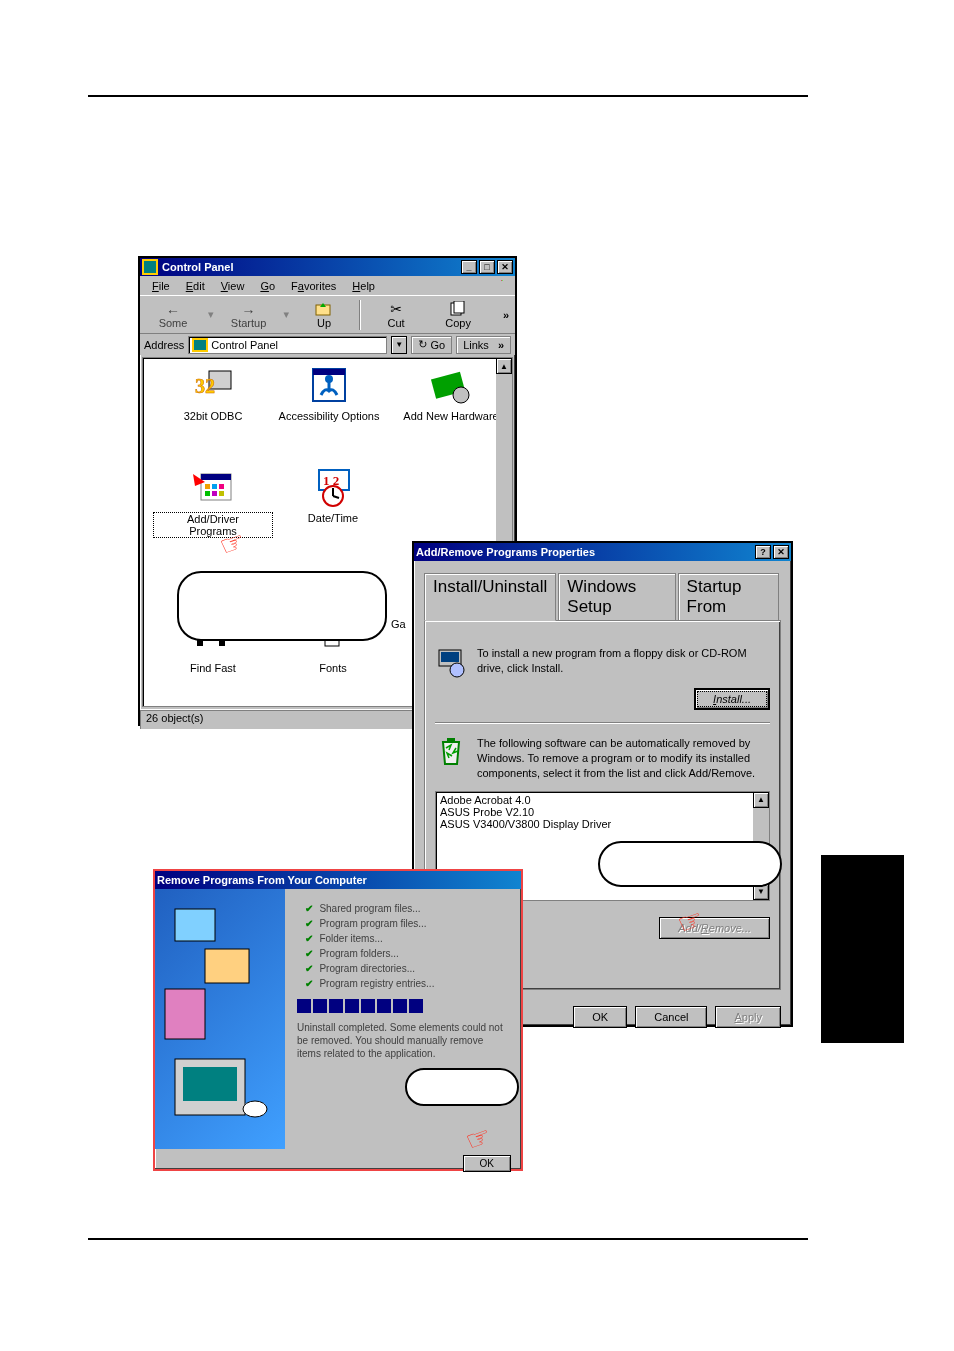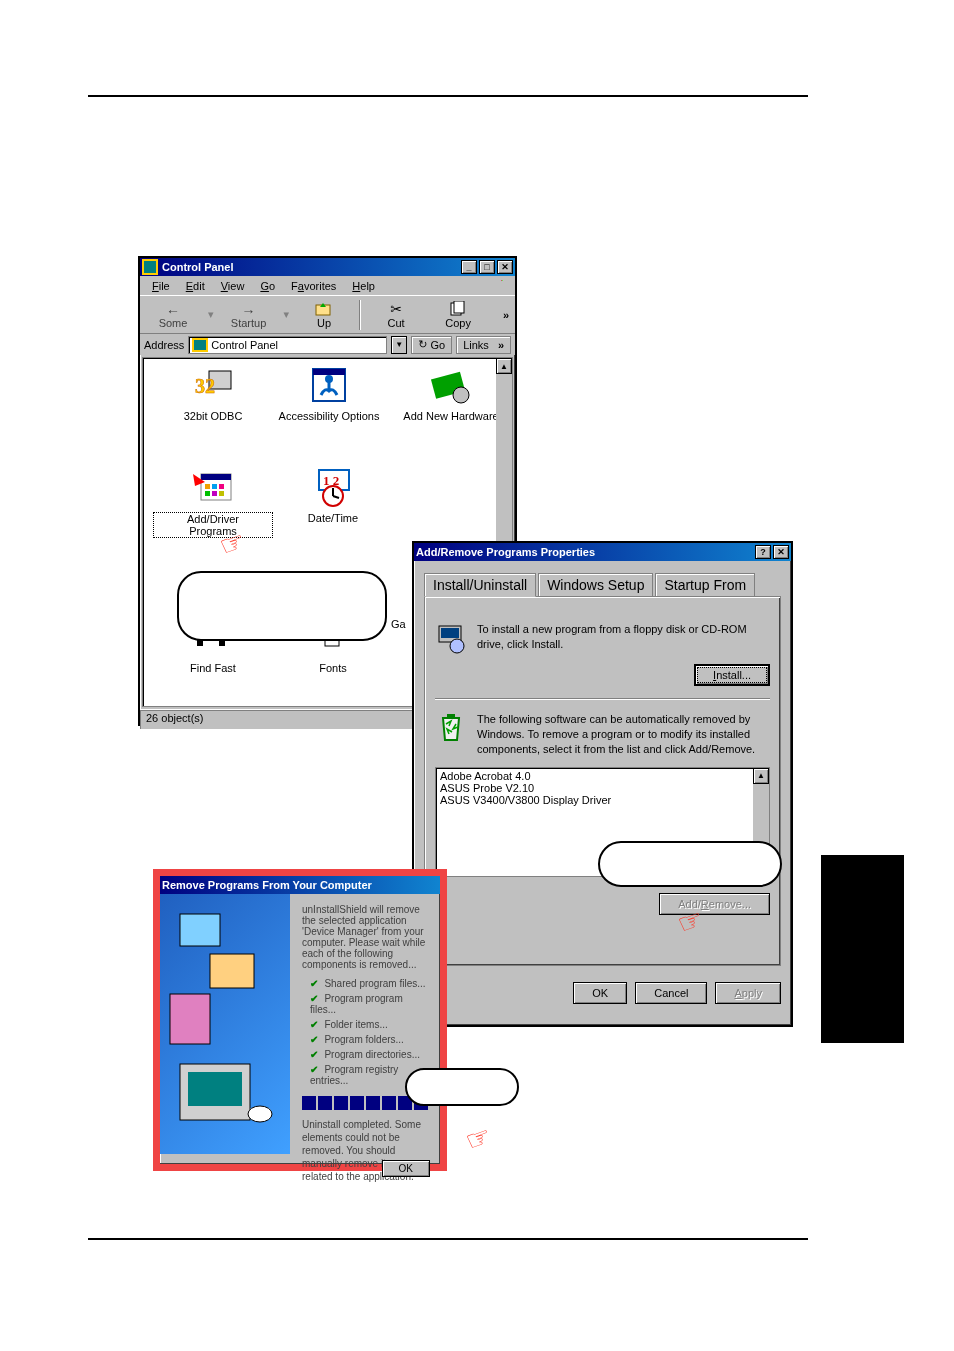--- a/index.html
+++ b/index.html
@@ -73,49 +73,49 @@
 
   
   .arp-window {
     position:absolute;
     top:541px;left:412px;
     width:381px;height:486px;
     border:2px solid #000;background:#c0c0c0;
     box-shadow:inset -1px -1px #404040,inset 1px 1px #fff;
   }
   .arp-body { padding:8px 10px;font-size:11px; }
-  .tabs { display:flex;font-size:14px;margin-top:4px; }
+  .tabs { display:flex;font-size:17px;margin-top:4px; }
   .tab { padding:3px 8px;border:1px solid #808080;border-bottom:none;background:#c0c0c0;box-shadow:inset 1px 1px #fff;position:relative;margin-right:2px; }
   .tab.active { z-index:2;background:#c0c0c0;border-bottom:1px solid #c0c0c0;margin-bottom:-1px; }
   .tab-panel { border:1px solid #808080;box-shadow:inset 1px 1px #fff,inset -1px -1px #404040;padding:25px 10px 14px;background:#c0c0c0;min-height:370px; }
 
   .info-row { display:flex;gap:10px;margin-bottom:10px; }
   .info-row .inf-icon { width:32px;height:32px;flex-shrink:0; }
   .info-row .inf-text { font-size:11px;line-height:1.35; }
 
   .btn { font-size:11px;padding:4px 18px;background:#c0c0c0;border:1px solid #000;box-shadow:inset 1px 1px #fff,inset -1px -1px #808080;cursor:default; }
   .btn.focus { box-shadow:inset 1px 1px #fff,inset -1px -1px #808080;outline:1px dotted #000;outline-offset:-4px;border:2px solid #000;padding:3px 17px; }
   .btn.disabled { color:#808080;text-shadow:1px 1px #fff; }
-  .btn-row-right { display:flex;justify-content:flex-end;margin:4px 0 12px; }
+  .btn-row-right { display:flex;justify-content:flex-end;margin:4px 0 12px;font-style:italic; }
   .divider { border-top:1px solid #808080;border-bottom:1px solid #fff;margin:6px 0 12px; }
 
   .listbox { background:#fff;border:1px solid #808080;box-shadow:inset 1px 1px #000;height:110px;padding:2px 4px;font-size:11px;position:relative; }
   .listbox .sb { position:absolute;right:0;top:0;bottom:0;width:16px;background:#c0c0c0; }
   .listbox .sb .sb-btn { position:absolute;left:0;right:0;height:16px;background:#c0c0c0;border:1px solid #000;box-shadow:inset 1px 1px #fff,inset -1px -1px #808080;display:flex;align-items:center;justify-content:center;font-size:8px; }
 
   .dlg-btns { display:flex;justify-content:flex-end;gap:8px;padding:8px 10px; }
 
   .hand { position:absolute;color:#ff3020;font-size:28px;transform:rotate(-20deg); }
   .callout { position:absolute;background:#fff;border:2px solid #000;border-radius:24px; }
 
   
   .uw-window {
     position:absolute;top:869px;left:153px;
-    width:294px;height:302px;
-    border:7px solid #ef4444;background:#c0c0c0;
+    width:370px;height:302px;
+    border:2px solid #ef4444;background:#c0c0c0;
     box-shadow:inset -1px -1px #404040,inset 1px 1px #fff;
     font-size:11px;
   }
   .uw-body { display:flex;height:260px; }
   .uw-side { width:130px;background:linear-gradient(135deg,#2060c0,#40a0ff);position:relative;overflow:hidden; }
   .uw-main { flex:1;padding:10px 12px;font-size:10px;color:#404040; }
   .uw-main .ck { color:#008000;font-weight:bold;margin-right:6px; }
   .uw-item { margin:4px 0;padding-left:8px; }
   .uw-prog { margin-top:10px;display:flex;gap:2px; }
   .uw-prog .seg { width:14px;height:14px;background:#000080; }
@@ -398,21 +398,20 @@
         <svg width="130" height="260">
           <rect x="20" y="20" width="40" height="32" fill="#80d0ff" stroke="#000"></rect>
           <rect x="50" y="60" width="44" height="34" fill="#ffd080" stroke="#000"></rect>
           <rect x="10" y="100" width="40" height="50" fill="#e080c0" stroke="#000"></rect>
           <rect x="20" y="170" width="70" height="56" fill="#d0d0d0" stroke="#000"></rect>
           <rect x="28" y="178" width="54" height="34" fill="#008080"></rect>
           <ellipse cx="100" cy="220" rx="12" ry="8" fill="#fff" stroke="#000"></ellipse>
         </svg>
       </div>
       <div class="uw-main">
-        <div style="margin-bottom:8px">unInstallShield will remove the selected application 'Device Manager' from your computer. Please wait while each of the following components is removed...</div>
         <div class="uw-item"><span class="ck">✔</span><span>Shared program files...</span></div>
         <div class="uw-item"><span class="ck">✔</span><span>Program program files...</span></div>
         <div class="uw-item"><span class="ck">✔</span><span>Folder items...</span></div>
         <div class="uw-item"><span class="ck">✔</span><span>Program folders...</span></div>
         <div class="uw-item"><span class="ck">✔</span><span>Program directories...</span></div>
         <div class="uw-item"><span class="ck">✔</span><span>Program registry entries...</span></div>
         <div class="uw-prog">
           <div class="seg"></div>
             <div class="seg"></div>
             <div class="seg"></div>

